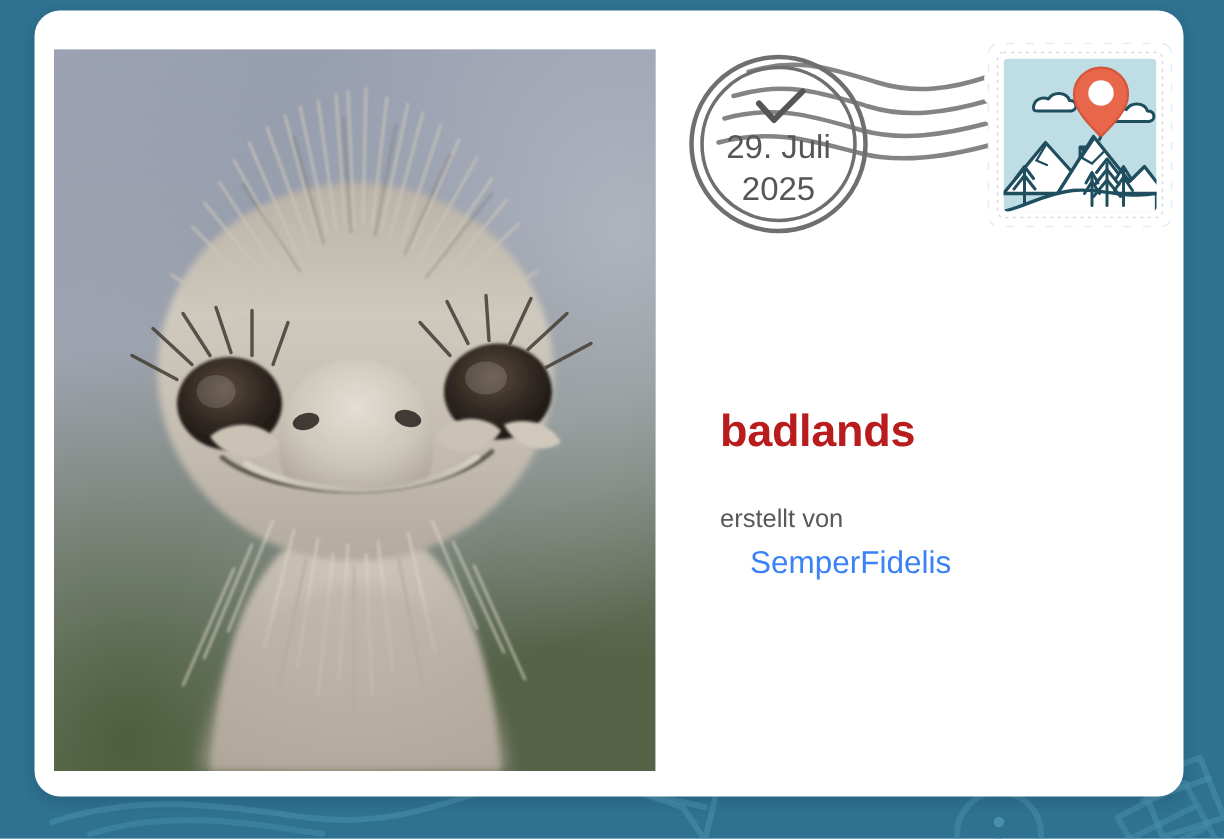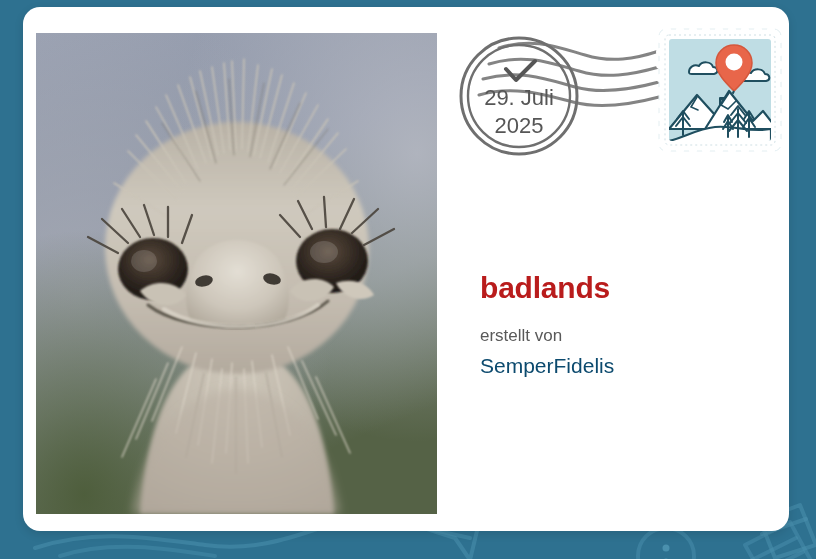--- a/index.html
+++ b/index.html
@@ -80,31 +80,32 @@
   #card-title {
     font-size: 30px;
     font-weight: bold;
     color: #b91c1c;
     letter-spacing: -0.2px;
     line-height: 1.1;
     white-space: nowrap;
   }
 
   #byline-label {
-    margin-top: 22px;
+    margin-top: 32px;
     font-size: 17px;
     color: #595959;
     line-height: 1.2;
   }
 
   #byline-author {
     margin-top: 7px;
     font-size: 21px;
-    color: #0c4a6e;
+    color: #3b82f6;
     line-height: 1.2;
+    margin-left: 20px;
   }
 </style>
 </head>
 <body>
 
 <svg id="doodle-bg" viewBox="0 0 816 559" xmlns="http://www.w3.org/2000/svg" aria-hidden="true">
   <rect x="0" y="0" width="816" height="559" fill="#2e7190"></rect>
   <g stroke="#4a90ad" stroke-opacity="0.55" fill="none" stroke-width="4" stroke-linecap="round" stroke-linejoin="round">
 
     <path d="M35 548 C 95 528, 150 538, 205 545 C 250 551, 285 540, 320 528"></path>

